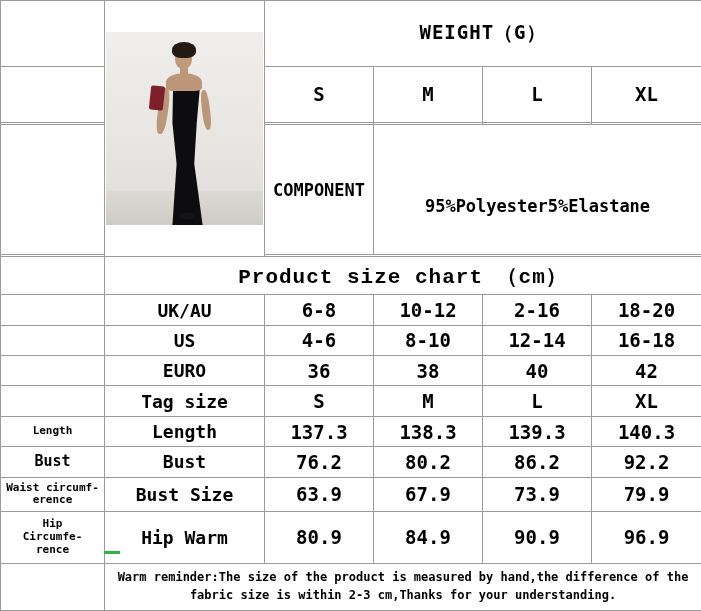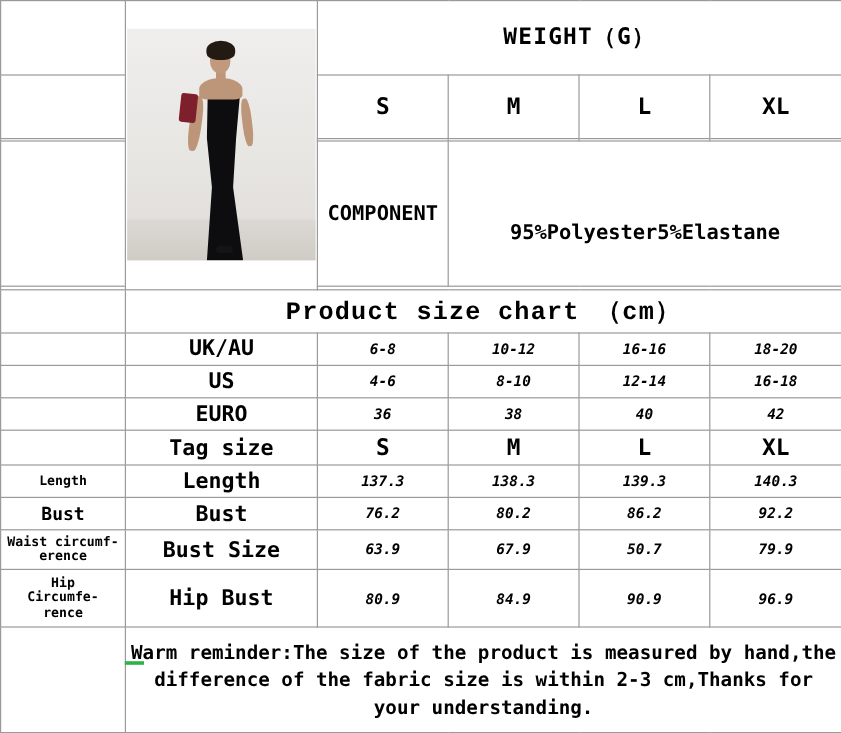--- a/index.html
+++ b/index.html
@@ -111,37 +111,37 @@
   }
 
   .cell-txt { display: block; width: 100%; }
 
   .h-weight { font-size: 19px; letter-spacing: 1px; }
   .h-size { font-size: 19px; }
   .h-component { font-size: 17px; }
   .h-compvalue { font-size: 17px; margin-top: 32px; }
   .h-chart { font-size: 21px; letter-spacing: 1px; font-family: Liberation Mono, monospace; }
   .row-label { font-size: 18px; }
-  .row-val { font-size: 12px; font-style: italic; }
+  .row-val { font-size: 19px; }
   .tag-row { font-size: 19px; }
 
   .side-label {
     font-family: "DejaVu Sans", sans-serif;
     font-size: 11px;
     font-weight: bold;
     line-height: 1.15;
     text-align: left;
     padding-left: 6px;
   }
   .side-label.big { font-size: 15px; }
   .empty { background: #ffffff; }
 
   .reminder {
     font-family: "DejaVu Sans", sans-serif;
-    font-size: 16px;
+    font-size: 12px;
     font-weight: normal;
     line-height: 1.45;
     padding: 6px 12px;
     text-align: center;
   }
   .green-tick {
     position: absolute;
     left: 104px;
     top: 551px;
     width: 16px;
@@ -244,21 +244,21 @@
         <td>
             <span class="cell-txt row-label">UK/AU</span>
           </td>
         <td>
             <span class="cell-txt row-val">6-8</span>
           </td>
         <td>
             <span class="cell-txt row-val">10-12</span>
           </td>
         <td>
-            <span class="cell-txt row-val">16-16</span>
+            <span class="cell-txt row-val">2-16</span>
           </td>
         <td>
             <span class="cell-txt row-val">18-20</span>
           </td>
       </tr>
 
       <tr>
         <td class="empty"></td>
         <td>
             <span class="cell-txt row-label">US</span>
@@ -359,33 +359,33 @@
         <td>
             <span class="cell-txt row-label">Bust Size</span>
           </td>
         <td>
             <span class="cell-txt row-val">63.9</span>
           </td>
         <td>
             <span class="cell-txt row-val">67.9</span>
           </td>
         <td>
-            <span class="cell-txt row-val">50.7</span>
+            <span class="cell-txt row-val">73.9</span>
           </td>
         <td>
             <span class="cell-txt row-val">79.9</span>
           </td>
       </tr>
 
       <tr>
         <td class="side-label"><span style="white-space:pre-line">Hip
 Circumfe-
 rence</span></td>
         <td>
-            <span class="cell-txt row-label">Hip Bust</span>
+            <span class="cell-txt row-label">Hip Warm</span>
           </td>
         <td>
             <span class="cell-txt row-val">80.9</span>
           </td>
         <td>
             <span class="cell-txt row-val">84.9</span>
           </td>
         <td>
             <span class="cell-txt row-val">90.9</span>
           </td>

